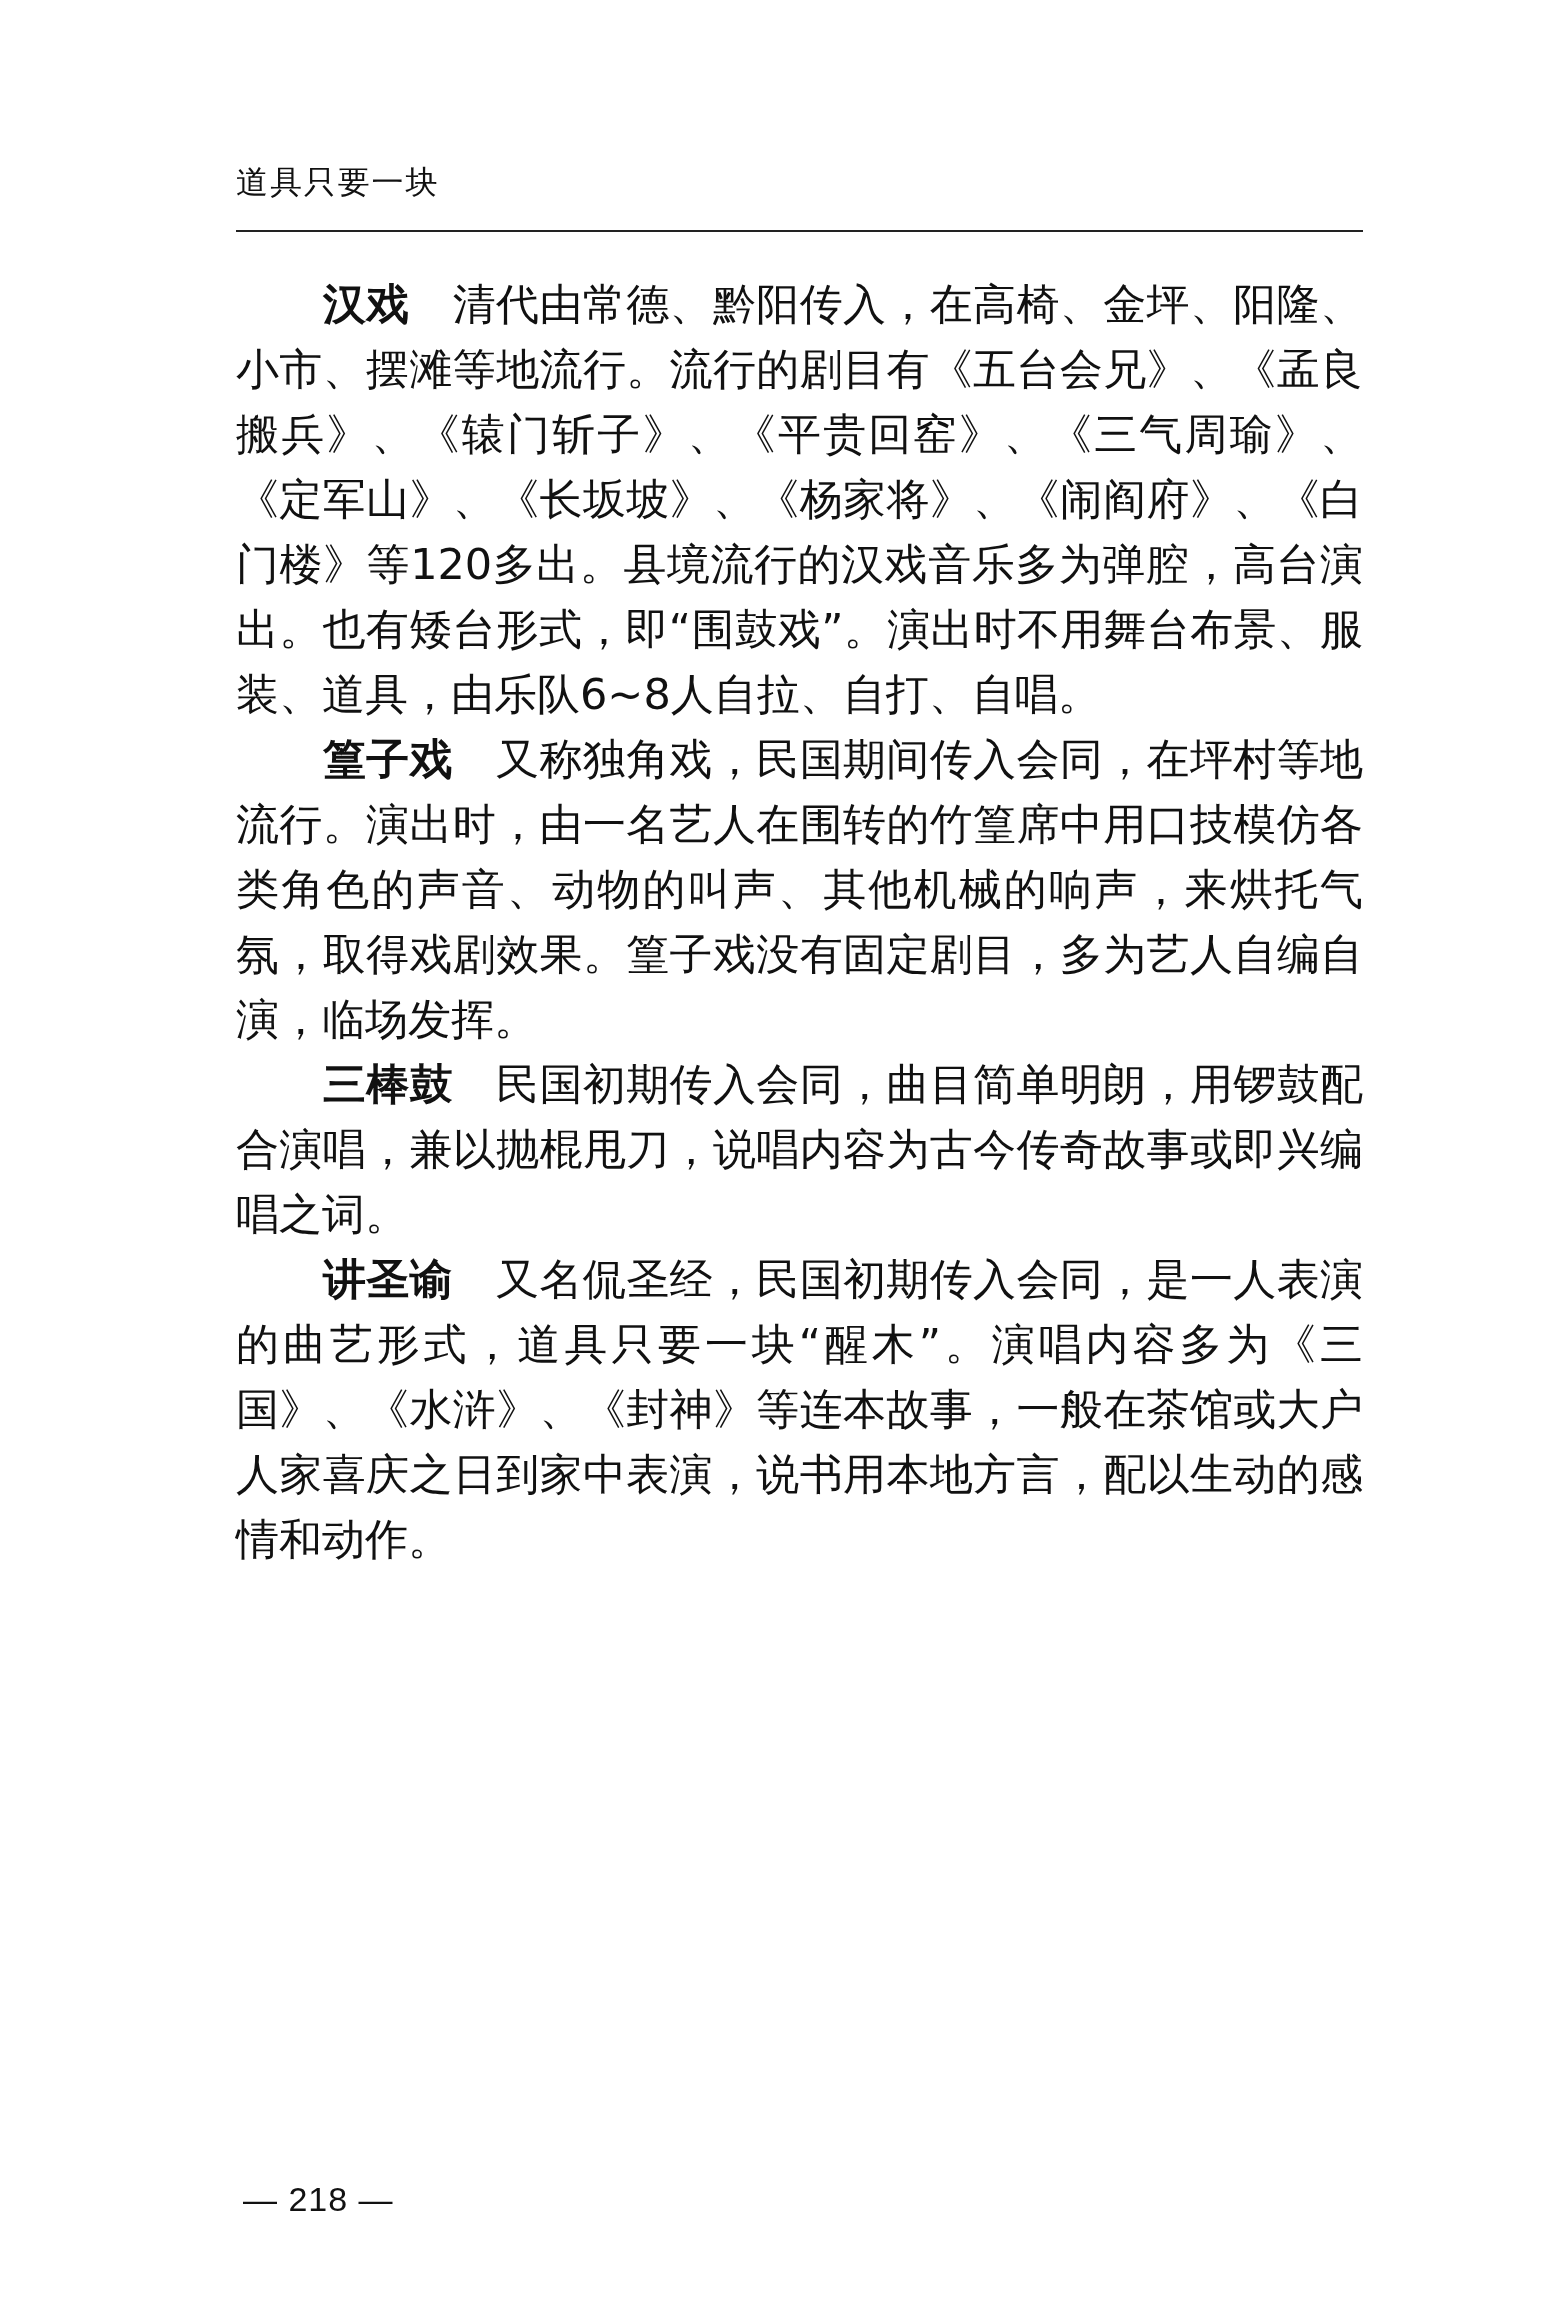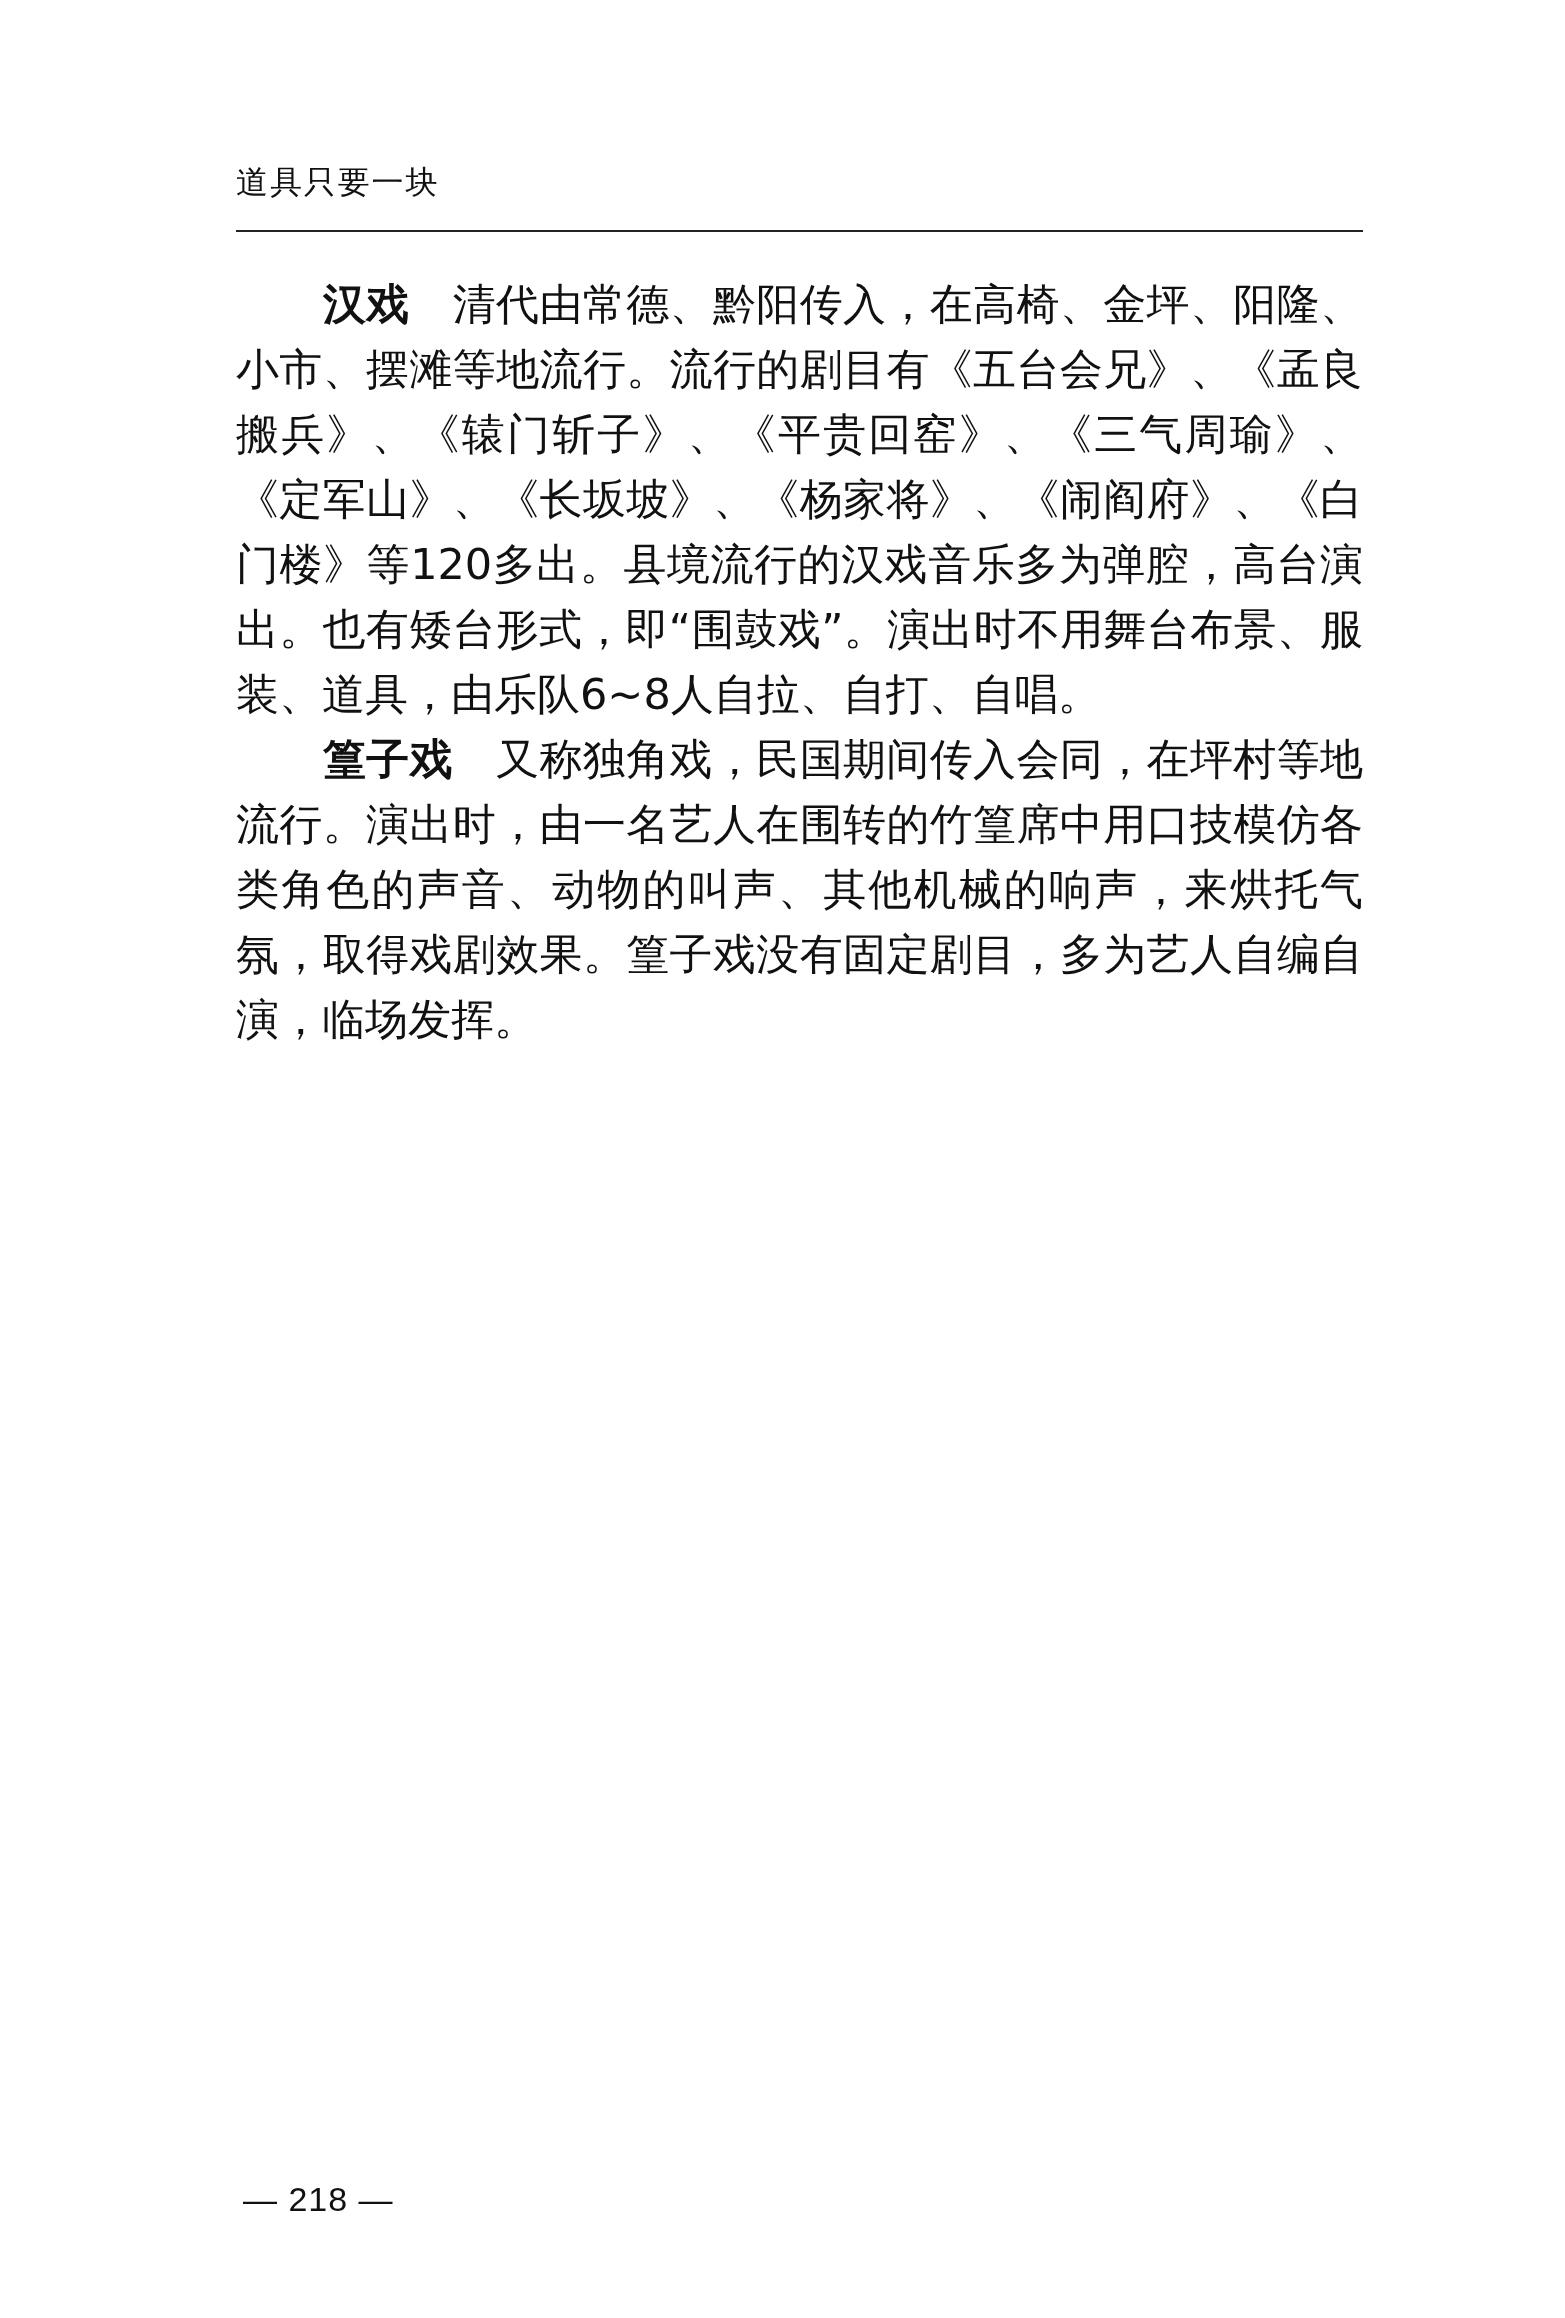--- a/index.html
+++ b/index.html
@@ -18,16 +18,18 @@
 </style>
 </head>
 <body>
 
 <div class="running-head">道具只要一块</div>
 <div class="head-rule"></div>
 
 <div class="body-text">
   <p class="entry"><span class="title">汉戏</span><span>清代由常德、黔阳传入，在高椅、金坪、阳隆、小市、摆滩等地流行。流行的剧目有《五台会兄》、《孟良搬兵》、《辕门斩子》、《平贵回窑》、《三气周瑜》、《定军山》、《长坂坡》、《杨家将》、《闹阎府》、《白门楼》等120多出。县境流行的汉戏音乐多为弹腔，高台演出。也有矮台形式，即“围鼓戏”。演出时不用舞台布景、服装、道具，由乐队6~8人自拉、自打、自唱。</span></p>
   <p class="entry"><span class="title">篁子戏</span><span>又称独角戏，民国期间传入会同，在坪村等地流行。演出时，由一名艺人在围转的竹篁席中用口技模仿各类角色的声音、动物的叫声、其他机械的响声，来烘托气氛，取得戏剧效果。篁子戏没有固定剧目，多为艺人自编自演，临场发挥。</span></p>
+  <p class="entry"><span class="title">三棒鼓</span><span>民国初期传入会同，曲目简单明朗，用锣鼓配合演唱，兼以抛棍甩刀，说唱内容为古今传奇故事或即兴编唱之词。</span></p>
+  <p class="entry"><span class="title">讲圣谕</span><span>又名侃圣经，民国初期传入会同，是一人表演的曲艺形式，道具只要一块“醒木”。演唱内容多为《三国》、《水浒》、《封神》等连本故事，一般在茶馆或大户人家喜庆之日到家中表演，说书用本地方言，配以生动的感情和动作。</span></p>
 </div>
 
 <div class="page-number">— 218 —</div>
 
 
 </body></html>

